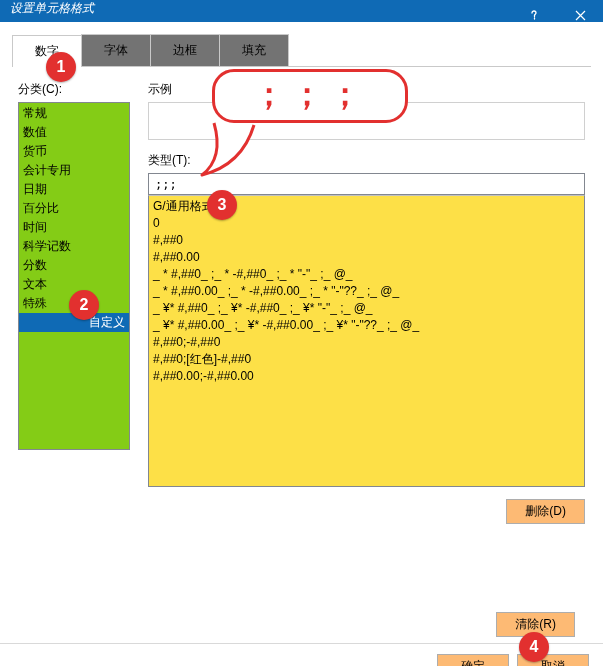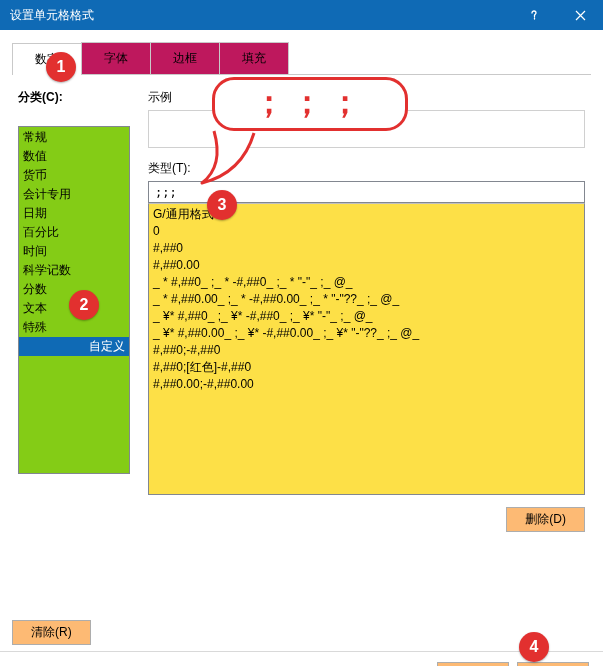--- a/index.html
+++ b/index.html
@@ -1,33 +1,33 @@
 <!DOCTYPE html>
 <html><head>
 <meta charset="utf-8">
 <style>
   * { box-sizing: border-box; font-family: "Microsoft YaHei", "Segoe UI", sans-serif; font-size: 12px; }
   html, body { margin: 0; padding: 0; }
   body { width: 603px; height: 666px; background: #fff; }
 
-  .titlebar { background: #0f6ab5; height: 30px; display: flex; align-items: center; color: #fff; }
+  .titlebar { background: #0f6ab5; height: 22px; display: flex; color: #fff; font-style: italic; }
   .titlebar-title { padding-left: 10px; flex: 1; font-size: 12px; }
   .titlebar-btn { width: 46px; height: 30px; display: flex; align-items: center; justify-content: center; }
   .titlebar-btn svg { stroke: #fff; }
 
   .body { padding: 12px 12px 0 12px; }
 
   .tabs { display: flex; border-bottom: 1px solid #c9c9c9; }
-  .tab { padding: 7px 22px; background: #be185d; border: 1px solid #c9c9c9; border-bottom: none; margin-right: -1px; position: relative; }
+  .tab { padding: 7px 22px; background: #737373; border: 1px solid #c9c9c9; border-bottom: none; margin-right: -1px; position: relative; }
   .tab.active { background: #fff; top: 1px; }
   .tab-panel { border-top: none; padding: 14px 6px 6px 6px; }
 
   .col-layout { display: flex; gap: 18px; }
   .cat-col { width: 112px; }
-  .cat-label { margin-bottom: 20px; font-weight: bold; }
+  .cat-label { margin-bottom: 4px; }
   .cat-list { border: 1px solid #828790; height: 348px; overflow: auto; background: #84cc16; padding: 1px 0; }
   .cat-item { padding: 1px 4px; cursor: default; }
   .cat-item.selected { background: #0f6ab5; color: #fff; text-align: right; }
 
   .right-col { flex: 1; position: relative; }
 
   .sample-label { margin-top: 0; }
   .sample-box { border: 1px solid #d0d0d0; height: 38px; margin-top: 4px; }
 
   .type-label { margin-top: 12px; }
@@ -35,21 +35,21 @@
   .type-input { border: none; outline: none; width: 100%; font-size: 12px; font-family: monospace; }
 
   .type-list { border: 1px solid #828790; border-top: 1px solid #c0c0c0; height: 292px; overflow-y: scroll; background: #fde047; padding: 2px 4px; position: relative; font-family: "Segoe UI", monospace; }
   .type-item { padding: 0 0; line-height: 17px; cursor: default; white-space: pre; }
 
   .delete-row { display: flex; justify-content: flex-end; margin-top: 12px; }
   .hint { margin-top: 18px; padding-left: 4px; }
 
   .lower-area { height: 82px; }
 
-  .clear-row { display: flex; padding: 0 16px 6px 0; }
+  .clear-row { display: flex; justify-content: flex-end; padding: 0 16px 6px 0; }
 
   .footer { border-top: 1px solid #d9d9d9; padding: 10px 14px 12px 0; display: flex; justify-content: flex-end; gap: 8px; }
   .btn { border: 1px solid #adadad; background: #fdba74; padding: 3px 18px; min-width: 72px; text-align: center; }
   .circle-badge { position: absolute; width: 30px; height: 30px; background: #e2302f; border-radius: 50%; color: #fff; display: flex; align-items: center; justify-content: center; font-size: 16px; font-weight: bold; pointer-events: none; z-index: 20; box-shadow: 0 1px 2px rgba(0,0,0,0.3); }
   .speech { position: absolute; z-index: 15; }
   .speech-body { background: #fff; border: 3px solid #e2302f; border-radius: 22px; padding: 6px 38px 10px 38px; color: #e2302f; font-size: 32px; font-weight: bold; letter-spacing: 6px; line-height: 1; font-family: "SimSun", serif; }
 </style>
 </head>
 <body>
 

